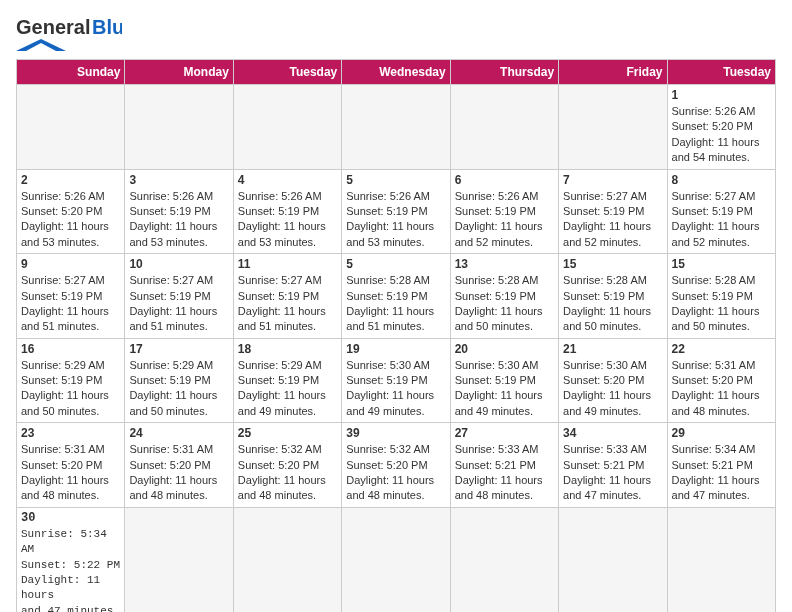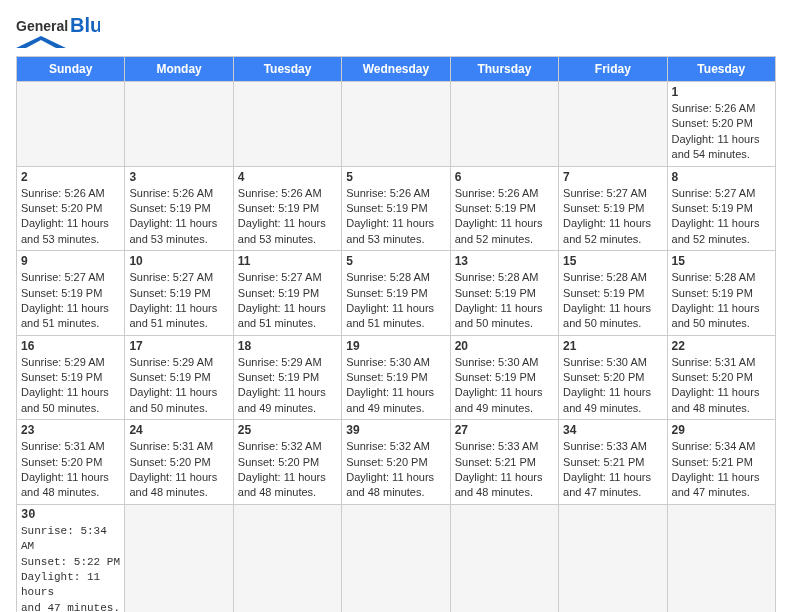--- a/index.html
+++ b/index.html
@@ -37,26 +37,26 @@
     .location-title {
       font-size: 14px;
       color: #555;
     }
     .calendar {
       width: 100%;
       border-collapse: collapse;
       table-layout: fixed;
     }
     .calendar th {
-      background: #3b82f6;
+      background: #be185d;
       color: #fff;
       font-size: 12px;
       font-weight: bold;
       padding: 5px 4px;
-      text-align: center;
+      text-align: right;
       border: 1px solid #ccc;
     }
     .calendar td {
       border: 1px solid #ccc;
       vertical-align: top;
       padding: 3px 4px;
       font-size: 9.5px;
       color: #333;
       background: #fff;
       height: 80px;
@@ -81,21 +81,21 @@
       line-height: 1.4;
     }
   </style>
 </head>
 <body>
 
 <div class="page">
   <div class="header">
     <div class="logo">
       <div style="display:flex;align-items:center;gap:2px;">
-        <span style="font-size:14px;font-weight:bold;color:#333;">General</span>
+        <span style="font-size:20px;font-weight:bold;color:#333;">General</span>
         <svg width="30" height="20" viewBox="0 0 30 20">
           <text x="0" y="16" font-size="20" font-weight="bold" fill="#1565c0">Blue</text>
         </svg>
       </div>
       <svg width="50" height="12" viewBox="0 0 50 12">
         <polygon points="0,12 25,0 50,12 40,12 25,4 10,12" fill="#1565c0"></polygon>
       </svg>
     </div>
     <div class="title-block">
       <div class="month-title"></div>

